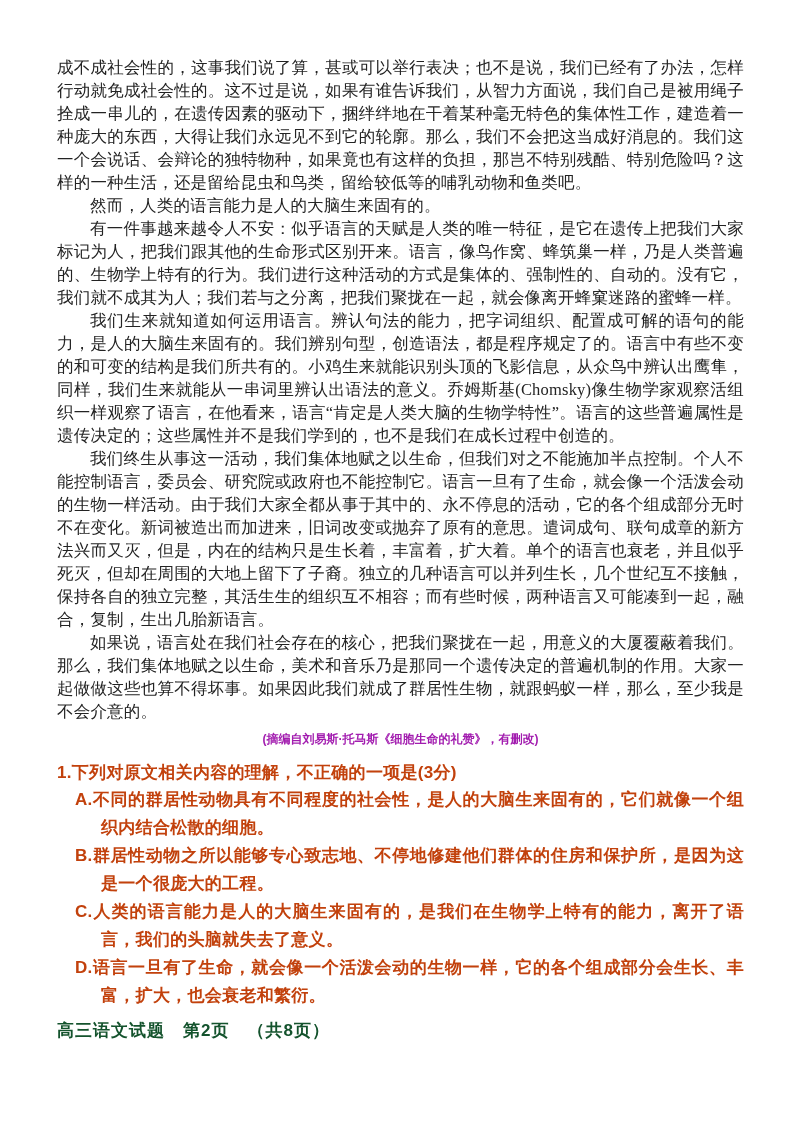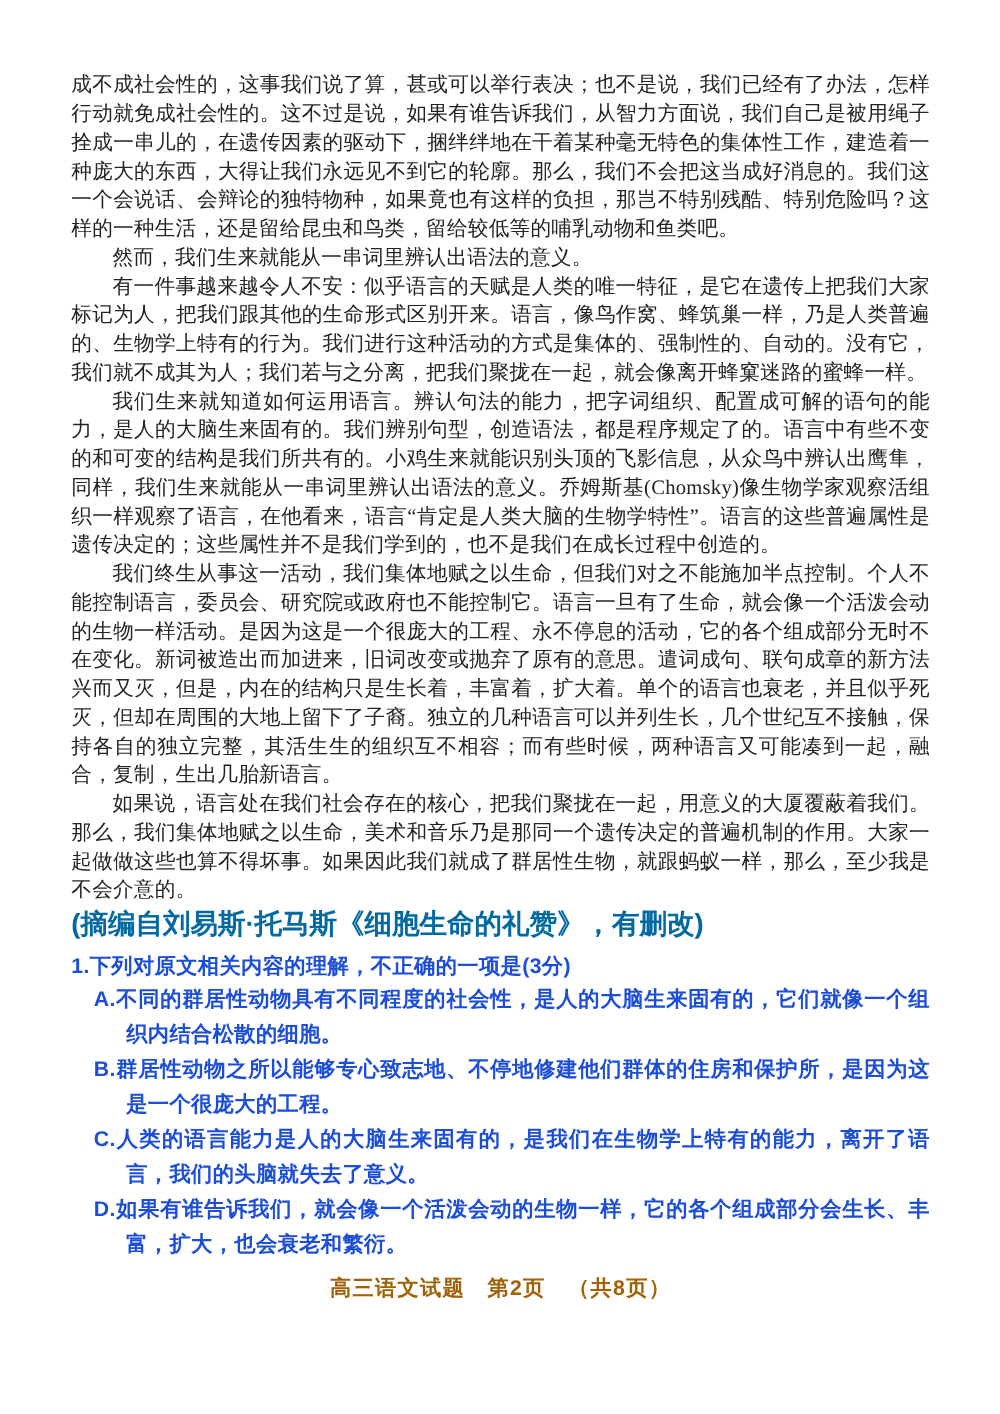--- a/index.html
+++ b/index.html
@@ -30,31 +30,31 @@
     text-indent: 2em;
     letter-spacing: 0.2px;
   }
   .passage p.para.no-indent {
     text-indent: 0;
   }
   .passage p.attribution {
     margin: 4px 0 0 0;
     font-family: "Liberation Sans", "DejaVu Sans", sans-serif;
     font-weight: 700;
-    font-size: 22px;
+    font-size: 12px;
     line-height: 24px;
-    text-align: left;
-    color: #0369a1;
+    text-align: center;
+    color: #a21caf;
   }
   
   .question {
     margin-top: 8px;
     font-family: "Liberation Sans", "DejaVu Sans", sans-serif;
     font-weight: 700;
-    color: #1d4ed8;
+    color: #c2410c;
   }
   .question p.stem {
     margin: 0;
     font-size: 17px;
     line-height: 27px;
     letter-spacing: 0.3px;
   }
   .question p.option {
     margin: 0 0 0 18px;
     padding-left: 26px;
@@ -63,49 +63,48 @@
     line-height: 28px;
     text-align: justify;
     letter-spacing: 0.3px;
   }
   .question p.option .opt-label {
     display: inline;
   }
   
   .footer {
     margin-top: 8px;
-    text-align: center;
     font-family: "Liberation Sans", "DejaVu Sans", sans-serif;
     font-weight: 700;
     font-size: 17px;
     line-height: 26px;
-    color: #a16207;
+    color: #14532d;
     letter-spacing: 1px;
   }
 </style>
 </head>
 <body>
 
 <div class="page">
 
   <div class="passage">
     <p class="para no-indent">成不成社会性的，这事我们说了算，甚或可以举行表决；也不是说，我们已经有了办法，怎样行动就免成社会性的。这不过是说，如果有谁告诉我们，从智力方面说，我们自己是被用绳子拴成一串儿的，在遗传因素的驱动下，捆绊绊地在干着某种毫无特色的集体性工作，建造着一种庞大的东西，大得让我们永远见不到它的轮廓。那么，我们不会把这当成好消息的。我们这一个会说话、会辩论的独特物种，如果竟也有这样的负担，那岂不特别残酷、特别危险吗？这样的一种生活，还是留给昆虫和鸟类，留给较低等的哺乳动物和鱼类吧。</p>
-    <p class="para">然而，我们生来就能从一串词里辨认出语法的意义。</p>
+    <p class="para">然而，人类的语言能力是人的大脑生来固有的。</p>
     <p class="para">有一件事越来越令人不安：似乎语言的天赋是人类的唯一特征，是它在遗传上把我们大家标记为人，把我们跟其他的生命形式区别开来。语言，像鸟作窝、蜂筑巢一样，乃是人类普遍的、生物学上特有的行为。我们进行这种活动的方式是集体的、强制性的、自动的。没有它，我们就不成其为人；我们若与之分离，把我们聚拢在一起，就会像离开蜂窠迷路的蜜蜂一样。</p>
     <p class="para">我们生来就知道如何运用语言。辨认句法的能力，把字词组织、配置成可解的语句的能力，是人的大脑生来固有的。我们辨别句型，创造语法，都是程序规定了的。语言中有些不变的和可变的结构是我们所共有的。小鸡生来就能识别头顶的飞影信息，从众鸟中辨认出鹰隼，同样，我们生来就能从一串词里辨认出语法的意义。乔姆斯基(Chomsky)像生物学家观察活组织一样观察了语言，在他看来，语言“肯定是人类大脑的生物学特性”。语言的这些普遍属性是遗传决定的；这些属性并不是我们学到的，也不是我们在成长过程中创造的。</p>
-    <p class="para">我们终生从事这一活动，我们集体地赋之以生命，但我们对之不能施加半点控制。个人不能控制语言，委员会、研究院或政府也不能控制它。语言一旦有了生命，就会像一个活泼会动的生物一样活动。是因为这是一个很庞大的工程、永不停息的活动，它的各个组成部分无时不在变化。新词被造出而加进来，旧词改变或抛弃了原有的意思。遣词成句、联句成章的新方法兴而又灭，但是，内在的结构只是生长着，丰富着，扩大着。单个的语言也衰老，并且似乎死灭，但却在周围的大地上留下了子裔。独立的几种语言可以并列生长，几个世纪互不接触，保持各自的独立完整，其活生生的组织互不相容；而有些时候，两种语言又可能凑到一起，融合，复制，生出几胎新语言。</p>
+    <p class="para">我们终生从事这一活动，我们集体地赋之以生命，但我们对之不能施加半点控制。个人不能控制语言，委员会、研究院或政府也不能控制它。语言一旦有了生命，就会像一个活泼会动的生物一样活动。由于我们大家全都从事于其中的、永不停息的活动，它的各个组成部分无时不在变化。新词被造出而加进来，旧词改变或抛弃了原有的意思。遣词成句、联句成章的新方法兴而又灭，但是，内在的结构只是生长着，丰富着，扩大着。单个的语言也衰老，并且似乎死灭，但却在周围的大地上留下了子裔。独立的几种语言可以并列生长，几个世纪互不接触，保持各自的独立完整，其活生生的组织互不相容；而有些时候，两种语言又可能凑到一起，融合，复制，生出几胎新语言。</p>
     <p class="para">如果说，语言处在我们社会存在的核心，把我们聚拢在一起，用意义的大厦覆蔽着我们。那么，我们集体地赋之以生命，美术和音乐乃是那同一个遗传决定的普遍机制的作用。大家一起做做这些也算不得坏事。如果因此我们就成了群居性生物，就跟蚂蚁一样，那么，至少我是不会介意的。</p>
     <p class="attribution">(摘编自刘易斯·托马斯《细胞生命的礼赞》，有删改)</p>
   </div>
 
   <div class="question">
     <p class="stem">1.下列对原文相关内容的理解，不正确的一项是(3分)</p>
     <p class="option"><span class="opt-label">A.</span><span>不同的群居性动物具有不同程度的社会性，是人的大脑生来固有的，它们就像一个组织内结合松散的细胞。</span></p>
     <p class="option"><span class="opt-label">B.</span><span>群居性动物之所以能够专心致志地、不停地修建他们群体的住房和保护所，是因为这是一个很庞大的工程。</span></p>
     <p class="option"><span class="opt-label">C.</span><span>人类的语言能力是人的大脑生来固有的，是我们在生物学上特有的能力，离开了语言，我们的头脑就失去了意义。</span></p>
-    <p class="option"><span class="opt-label">D.</span><span>如果有谁告诉我们，就会像一个活泼会动的生物一样，它的各个组成部分会生长、丰富，扩大，也会衰老和繁衍。</span></p>
+    <p class="option"><span class="opt-label">D.</span><span>语言一旦有了生命，就会像一个活泼会动的生物一样，它的各个组成部分会生长、丰富，扩大，也会衰老和繁衍。</span></p>
   </div>
 
   <div class="footer">
     <span>高三语文试题　第2页　（共8页）</span>
   </div>
 
 </div>
 
 </body></html>

